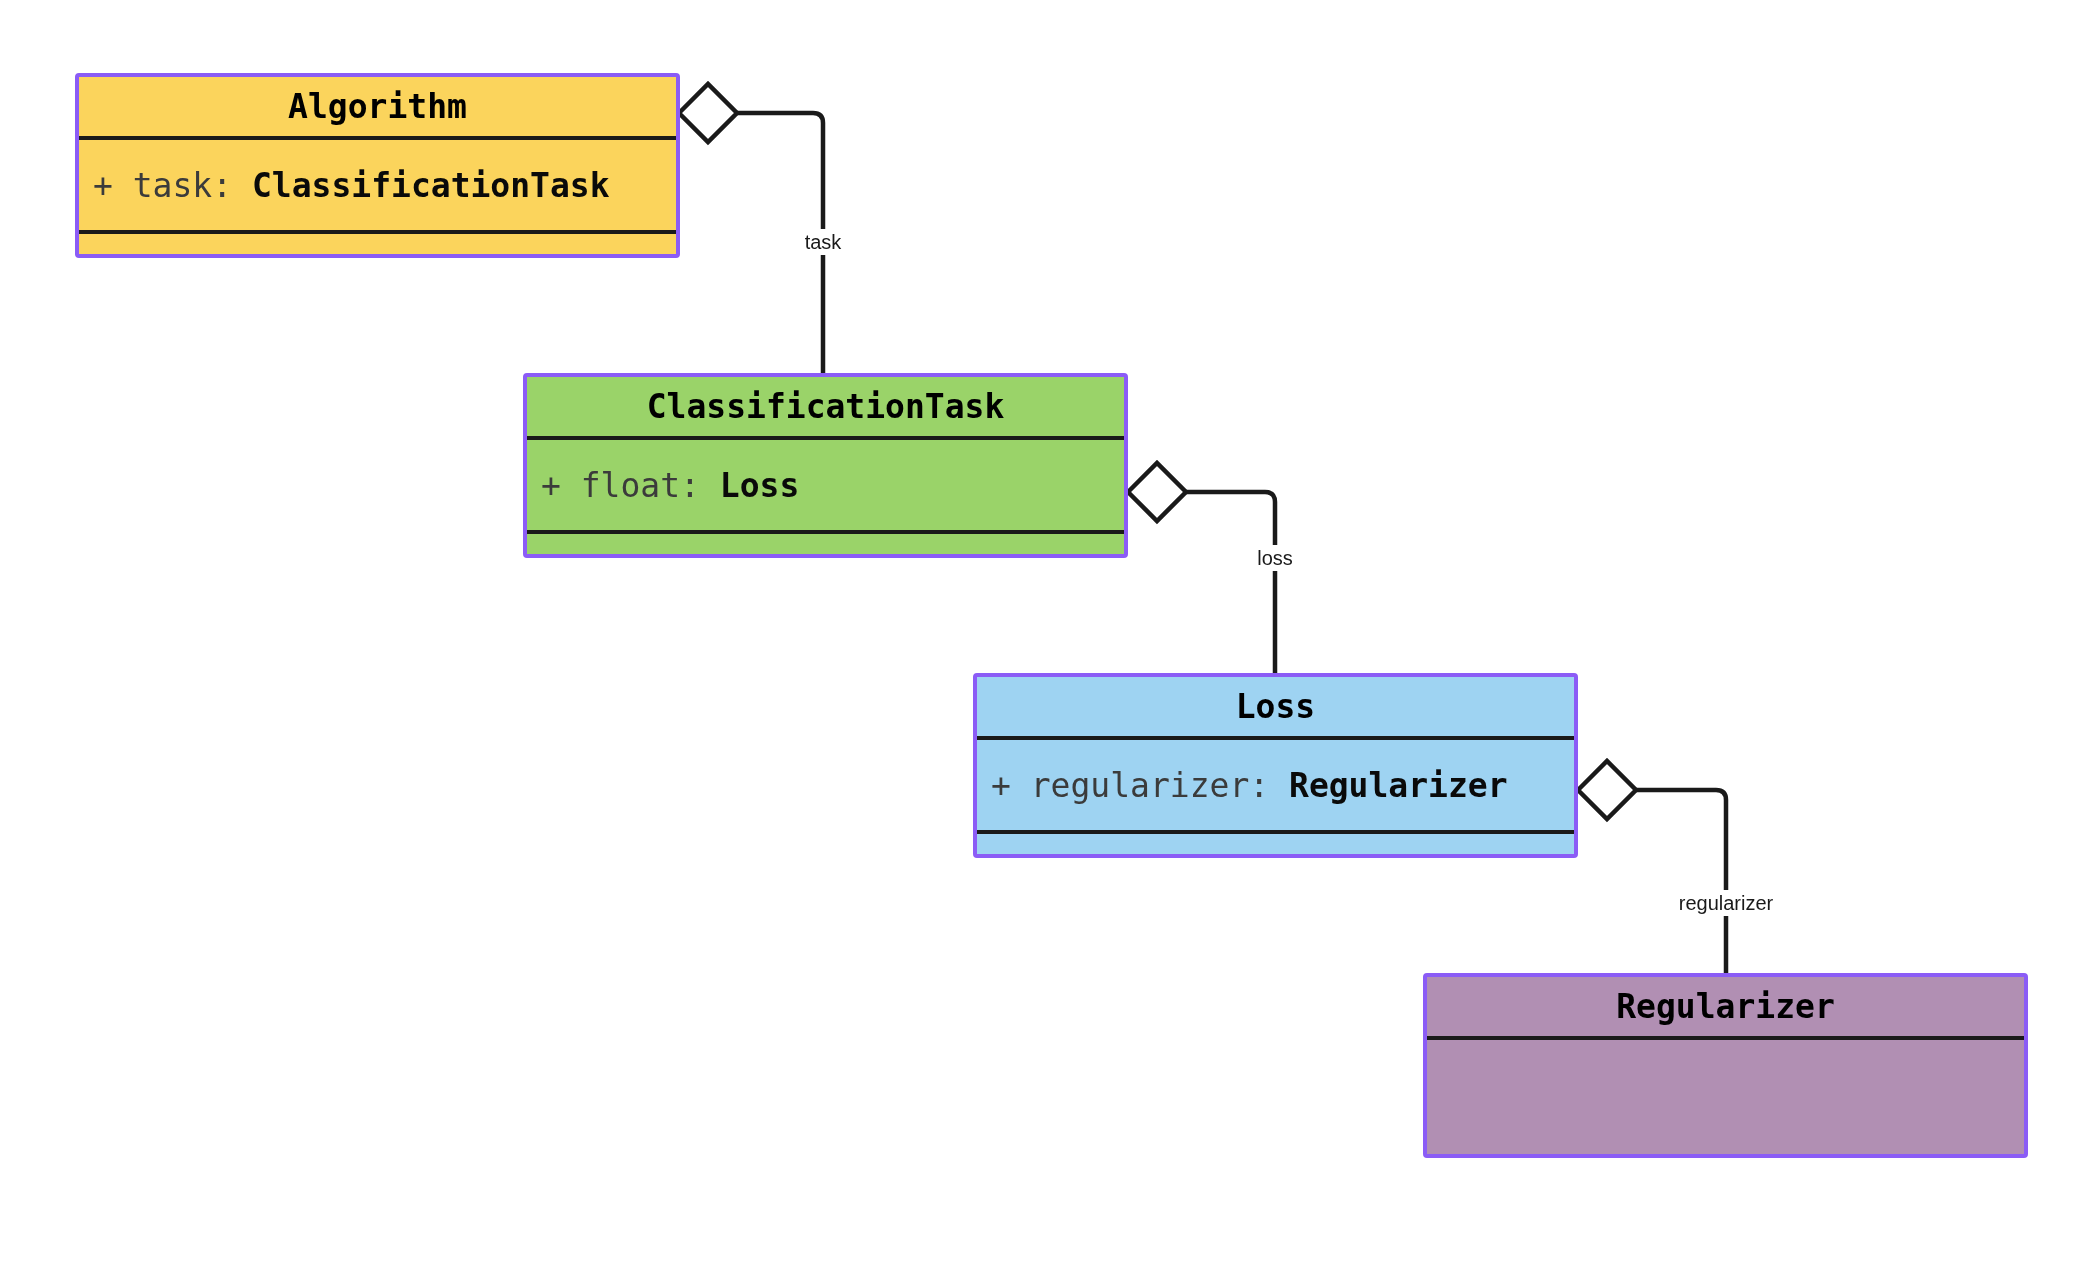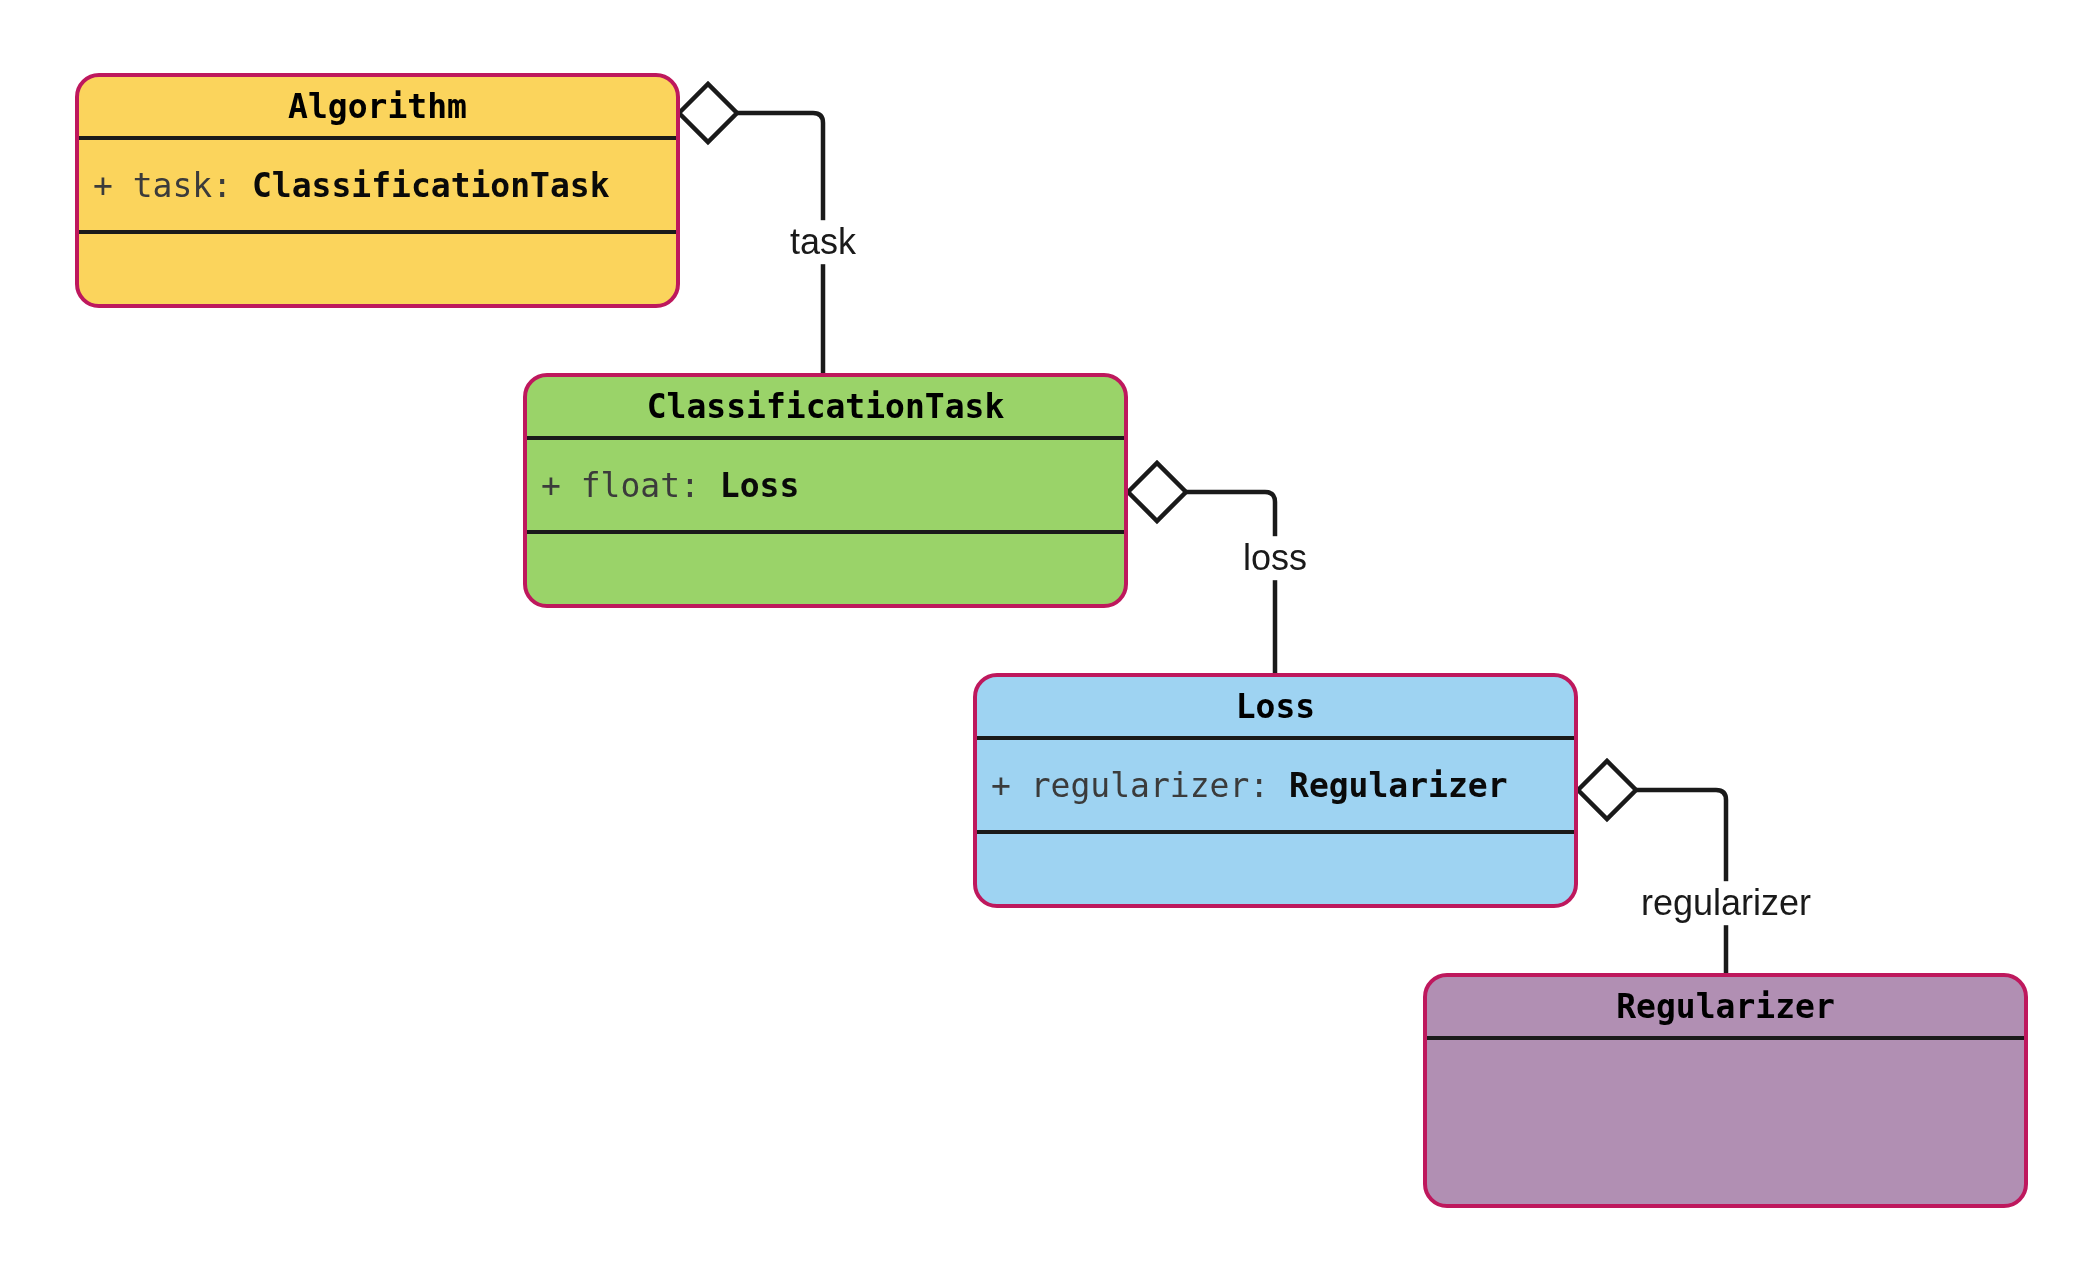--- a/index.html
+++ b/index.html
@@ -27,23 +27,23 @@
     stroke-linecap: butt;
   }
   .diamond {
     fill: #ffffff;
     stroke: #1a1a1a;
     stroke-width: 4.5;
     stroke-linejoin: miter;
   }
   .uml-class {
     position: absolute;
-    width: 605px; height: 235px;
-    border: 4px solid #be185d;
-    border-radius: 24px;
+    width: 605px; height: 185px;
+    border: 4px solid #8b5cf6;
+    border-radius: 4px;
     display: flex;
     flex-direction: column;
     overflow: hidden;
   }
   .uml-class .title-row {
     height: 63px;
     flex: 0 0 63px;
     border-bottom: 4px solid #1a1a1a;
     display: flex;
     align-items: center;
@@ -75,21 +75,21 @@
   #class-classificationtask { left: 523px;  top: 373px; }
   #class-loss               { left: 973px;  top: 673px; }
   #class-regularizer        { left: 1423px; top: 973px; }
 
   .edge-label {
     position: absolute;
     transform: translate(-50%, -50%);
     background: #ffffff;
     padding: 2px 9px;
     font-family: "Liberation Sans", sans-serif;
-    font-size: 36px;
+    font-size: 20px;
     color: #1a1a1a;
     white-space: nowrap;
     line-height: 1.1;
   }
   #edge-label-task        { left: 823px;  top: 242px; }
   #edge-label-loss        { left: 1275px; top: 558px; }
   #edge-label-regularizer { left: 1726px; top: 903px; }
 </style>
 </head>
 <body>

